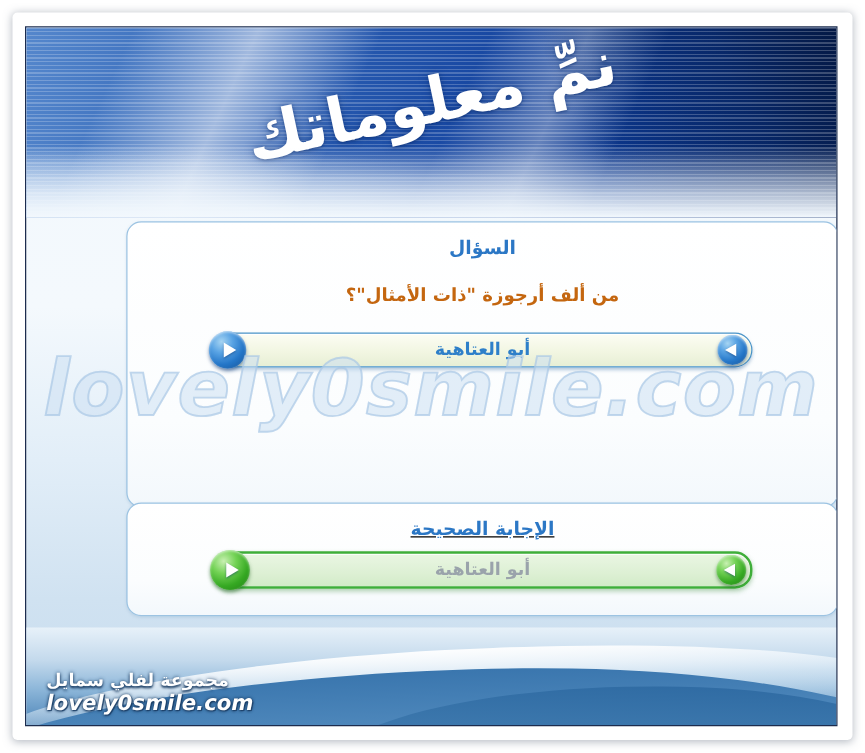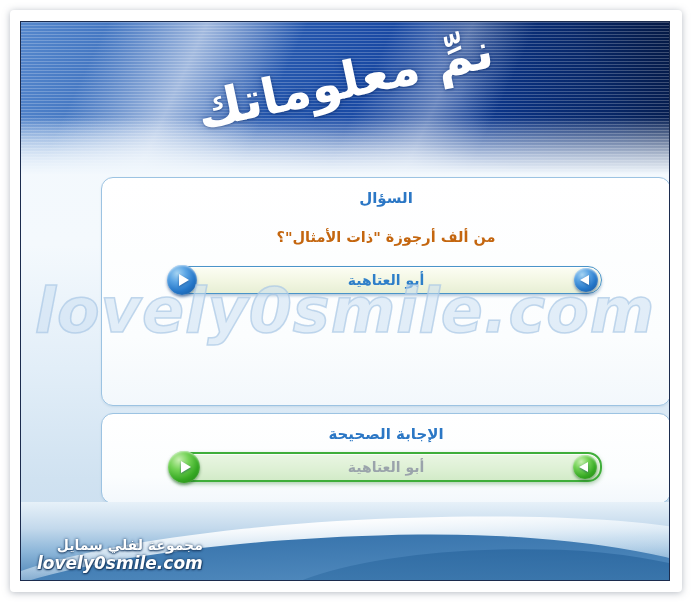--- a/index.html
+++ b/index.html
@@ -31,21 +31,21 @@
     font-size:50px; font-weight:bold; color:#ffffff; transform:rotate(-12deg);
     text-shadow:0 0 7px rgba(15,55,130,.55), 0 1px 2px rgba(10,40,100,.5);
     direction:rtl; letter-spacing:1px; }
 
   
   .qa-box { position:absolute; left:40px; width:570px; border:1px solid #9cc3e2;
             border-radius:12px;
             background:linear-gradient(to bottom,#ffffff 0%,#fbfdfe 70%,#f3f8fc 100%);
             box-shadow:0 1px 2px rgba(140,170,200,.25);margin-left:40px; }
   .question-box { top:155px; height:229px; }
-  .answer-box   { top:391px; height:91px; }
+  .answer-box   { top:380px; height:91px;text-decoration:underline; }
 
   .box-title { text-align:center; font-weight:bold; font-size:15px; color:#2b77c5;
                margin-top:11px; direction:rtl; }
   .question-text { text-align:center; font-weight:bold; font-size:14.5px; color:#c4660f;
                    margin-top:22px; direction:rtl; }
 
   
   .options { position:absolute; left:0; right:0; top:88px; }
   .pill { position:relative; width:432px; height:28px; margin:0 auto 11px auto;
           border-radius:14px; direction:rtl;
@@ -95,21 +95,21 @@
     background:linear-gradient(to bottom,#3a76ae 0%,#5b93c4 60%,#6ea3cf 100%);
     transform:rotate(-2deg); }
   .wave-crest { position:absolute; left:-8%; width:120%; top:18px; height:70px;
     border-radius:50% 50% 0 0 / 95% 80% 0 0;
     background:linear-gradient(to bottom, rgba(255,255,255,.95) 0%, rgba(235,245,252,.5) 45%, rgba(235,245,252,0) 100%);
     transform:rotate(-3deg); }
   .wave-deep { position:absolute; right:-15%; width:80%; top:46px; height:90px;
     border-radius:60% 40% 0 0 / 100% 70% 0 0;
     background:linear-gradient(to bottom,#2e6aa2,#4b86b8); transform:rotate(2deg); opacity:.9; }
 
-  .footer-credit { position:absolute; left:16px; bottom:7px; z-index:6; text-align:right; }
+  .footer-credit { position:absolute; left:16px; bottom:7px; z-index:6; text-align:left; }
   .footer-group { font-size:14px; font-weight:bold; color:#fff; direction:rtl;
     text-shadow:0 1px 2px #1d3f66, 0 0 3px rgba(20,55,95,.9); }
   .footer-site { font-size:17px; font-weight:bold; font-style:italic; color:#fff;
     text-shadow:0 1px 2px #1d3f66, 0 0 3px rgba(20,55,95,.9), 1px 1px 0 rgba(25,60,100,.7); }
 </style>
 </head>
 <body>
 
 <div class="outer-card">
   <div class="inner">

